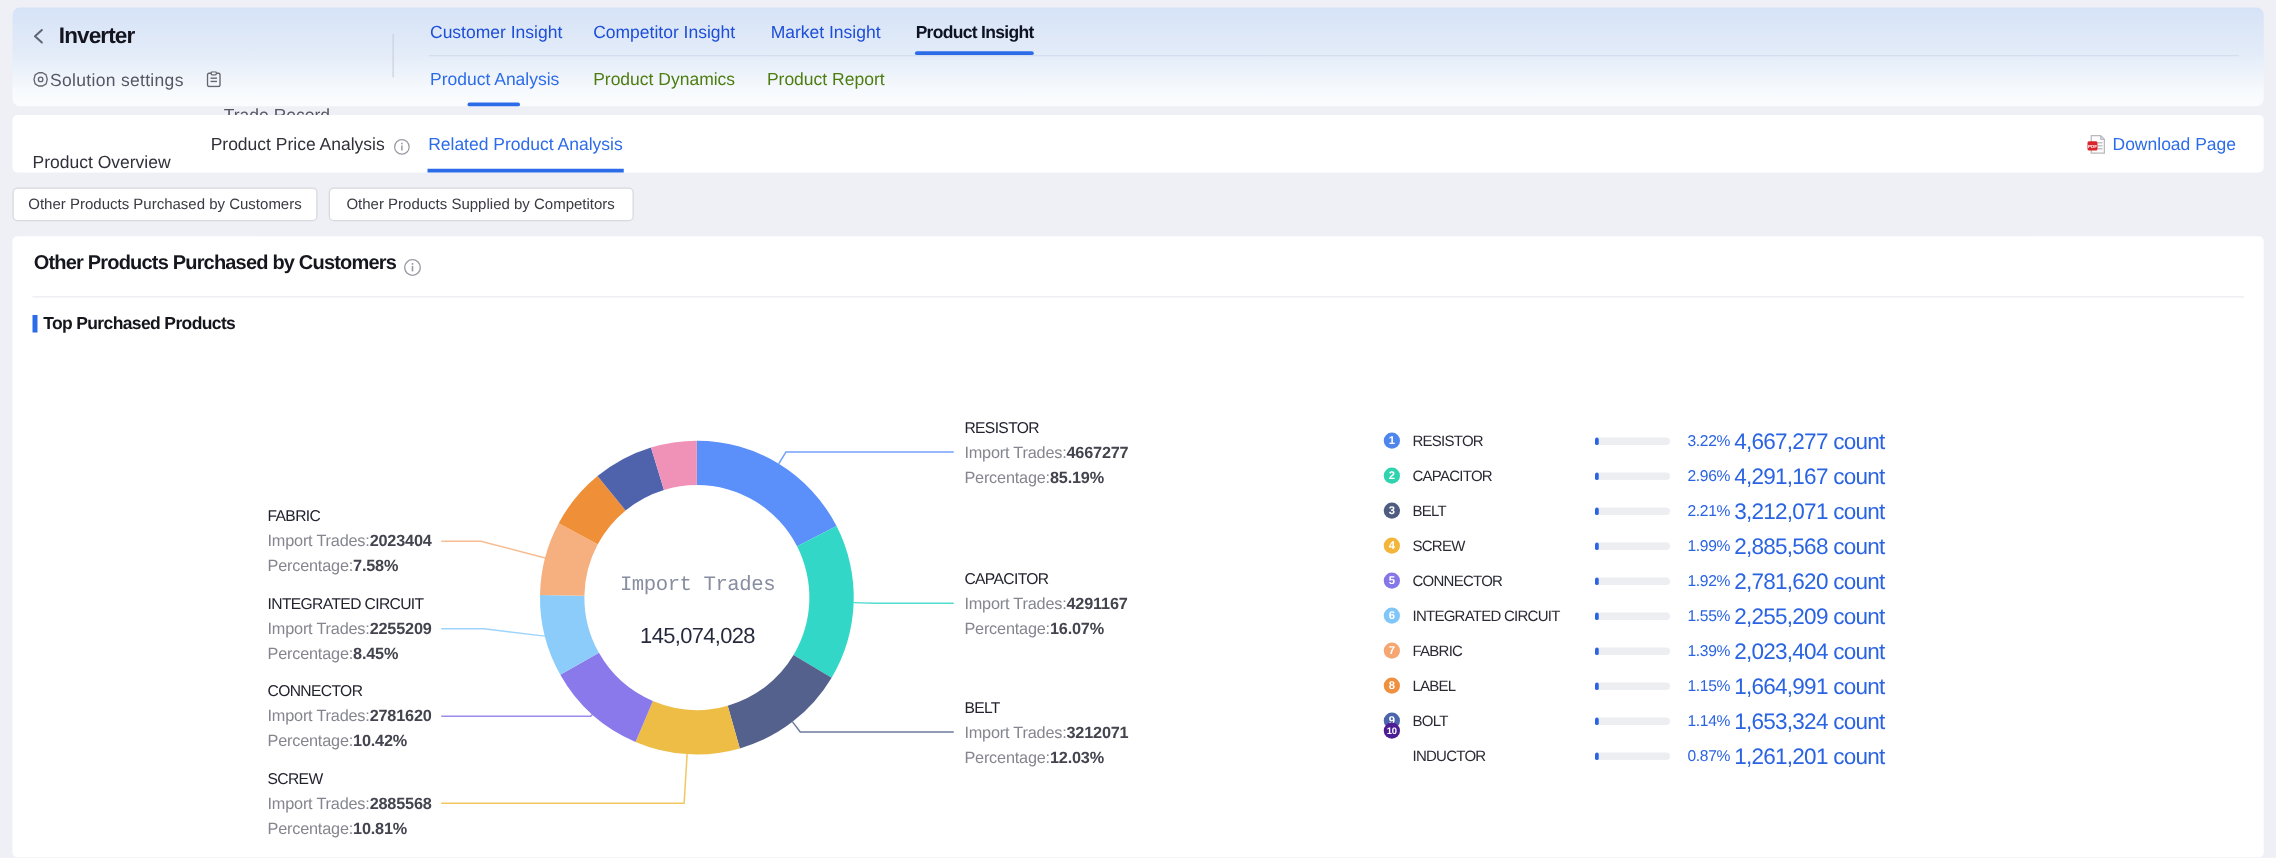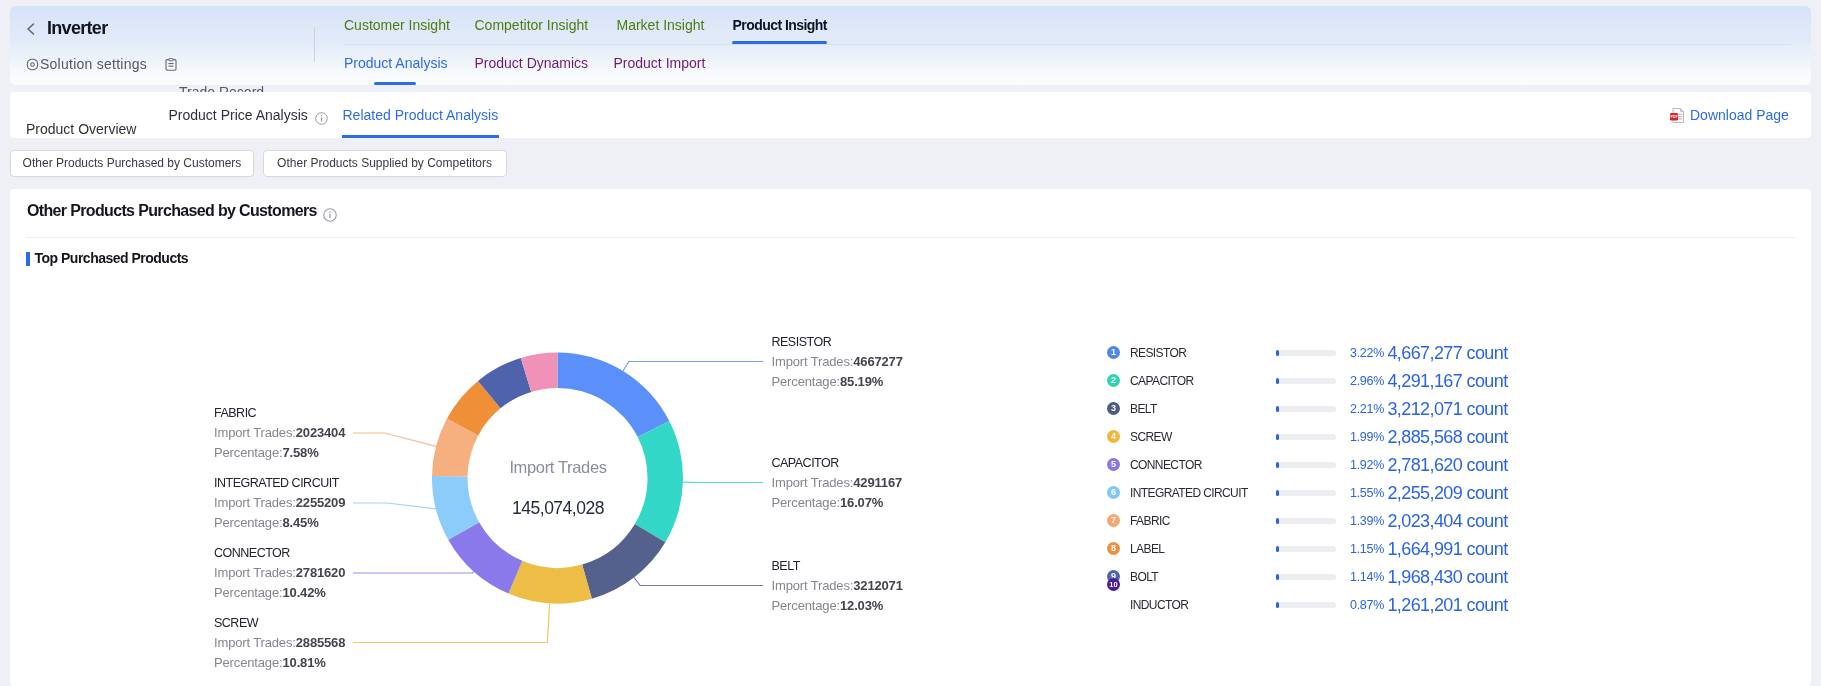--- a/index.html
+++ b/index.html
@@ -1,20 +1,20 @@
 <!DOCTYPE html>
 <html><head><meta charset="utf-8">
 <style>
   * { margin:0; padding:0; box-sizing:border-box; }
   html,body { width:1821px; height:686px; background:#eef0f5;
     font-family:"Liberation Sans", sans-serif; position:relative; overflow:hidden; }
   .abs { position:absolute; }
   .card { position:absolute; background:#fff; border-radius:4px; }
-  .nav1 { position:absolute; top:17px; font-size:14px; color:#4d7c0f; white-space:nowrap; }
-  .nav2 { position:absolute; top:55px; font-size:14px; color:#701a75; white-space:nowrap; }
+  .nav1 { position:absolute; top:17px; font-size:14px; color:#1d4ed8; white-space:nowrap; }
+  .nav2 { position:absolute; top:55px; font-size:14px; color:#4d7c0f; white-space:nowrap; }
   .tab { position:absolute; top:106.5px; font-size:14px; color:#30303a; white-space:nowrap; }
   .chip { position:absolute; top:150px; height:26.5px; background:#fff; border:1px solid #d8d8dd;
     border-radius:4px; font-size:12px; color:#3a3a44; text-align:center; line-height:25px; }
   .dlab { position:absolute; font-size:13px; letter-spacing:-0.15px; line-height:20px; white-space:nowrap; }
   .dname { color:#23232f; font-size:12.5px; letter-spacing:-0.5px; }
   .dgray { color:#85858f; }
   .dgray b { color:#44444f; font-weight:700; }
   .badge { position:absolute; width:13px; height:13px; border-radius:50%; color:#fff;
     font-weight:700; text-align:center; line-height:13.5px; }
   .lname { position:absolute; font-size:12px; letter-spacing:-0.6px; color:#2a2a34; line-height:20px; white-space:nowrap; }
@@ -49,21 +49,21 @@
 <div class="abs" style="left:314px;top:27px;width:1px;height:35px;background:#ccd2de;"></div>
 
 <div class="nav1" style="left:344px;">Customer Insight</div>
 <div class="nav1" style="left:474.5px;">Competitor Insight</div>
 <div class="nav1" style="left:616.5px;">Market Insight</div>
 <div class="nav1" style="left:732.5px;font-weight:700;letter-spacing:-0.55px;color:#0e1324;">Product Insight</div>
 <div class="abs" style="left:343px;top:44px;width:1448px;height:1px;background:rgba(125,145,185,0.16);"></div>
 <div class="abs" style="left:731.5px;top:41px;width:95px;height:3px;background:#2d6ce9;border-radius:2px;"></div>
 <div class="nav2" style="left:344px;color:#2d6ce9;">Product Analysis</div>
 <div class="nav2" style="left:474.5px;">Product Dynamics</div>
-<div class="nav2" style="left:613.5px;">Product Import</div>
+<div class="nav2" style="left:613.5px;">Product Report</div>
 <div class="abs" style="left:374px;top:82px;width:42px;height:3px;background:#2d6ce9;border-radius:2px;"></div>
 
 <div class="card" style="left:10px;top:92px;width:1801px;height:46px;"></div>
 <div class="tab" style="left:26px;margin-top:14px;">Product Overview</div>
 <div class="tab" style="left:168.5px;">Product Price Analysis</div>
 <div class="abs" style="left:314.5px;top:109px;"><svg width="13" height="13" viewBox="0 0 13 13" style="vertical-align:middle">
       <circle cx="6.5" cy="6.5" r="5.8" fill="none" stroke="#9a9aa4" stroke-width="1"></circle>
       <rect x="5.9" y="5.4" width="1.2" height="4" fill="#9a9aa4"></rect>
       <rect x="5.9" y="3.2" width="1.2" height="1.3" fill="#9a9aa4"></rect>
     </svg></div>
@@ -107,21 +107,21 @@
     <path d="M665.31 542.24 A125.5 125.5 0 0 1 591.89 598.70 L582.16 564.56 A90.0 90.0 0 0 0 634.82 524.07 Z" fill="#53618c"></path>
     <path d="M591.89 598.70 A125.5 125.5 0 0 1 508.43 593.51 L522.31 560.84 A90.0 90.0 0 0 0 582.16 564.56 Z" fill="#edbd45"></path>
     <path d="M508.43 593.51 A125.5 125.5 0 0 1 448.24 539.74 L479.14 522.28 A90.0 90.0 0 0 0 522.31 560.84 Z" fill="#8979ea"></path>
     <path d="M448.24 539.74 A125.5 125.5 0 0 1 432.02 475.91 L467.51 476.50 A90.0 90.0 0 0 0 479.14 522.28 Z" fill="#8cccfa"></path>
     <path d="M432.02 475.91 A125.5 125.5 0 0 1 446.94 418.61 L478.21 435.41 A90.0 90.0 0 0 0 467.51 476.50 Z" fill="#f6b07f"></path>
     <path d="M446.94 418.61 A125.5 125.5 0 0 1 478.00 380.89 L500.49 408.36 A90.0 90.0 0 0 0 478.21 435.41 Z" fill="#ef9038"></path>
     <path d="M478.00 380.89 A125.5 125.5 0 0 1 520.79 357.99 L531.18 391.94 A90.0 90.0 0 0 0 500.49 408.36 Z" fill="#4f63ad"></path>
     <path d="M520.79 357.99 A125.5 125.5 0 0 1 557.50 352.50 L557.50 388.00 A90.0 90.0 0 0 0 531.18 391.94 Z" fill="#f092b7"></path>
   </svg>
 
-<div class="abs" style="left:458px;top:457.5px;width:200px;text-align:center;font-size:16.5px;letter-spacing:-0.35px;color:#888ea1;">Import Trades</div>
+<div class="abs" style="left:458px;top:457.5px;width:200px;text-align:center;font-size:16.5px;letter-spacing:-0.35px;color:#888ea1;font-family:Liberation Mono, monospace;">Import Trades</div>
 <div class="abs" style="left:438px;top:498px;width:240px;text-align:center;font-size:17.5px;letter-spacing:-0.5px;color:#252a3c;">145,074,028</div>
 
 <div class="dlab" style="left:771.5px;top:331.5px">
     <div class="dname">RESISTOR</div>
     <div class="dgray">Import Trades:<b>4667277</b></div>
     <div class="dgray">Percentage:<b>85.19%</b></div>
   </div>
 <div class="dlab" style="left:771.5px;top:452.5px">
     <div class="dname">CAPACITOR</div>
     <div class="dgray">Import Trades:<b>4291167</b></div>
@@ -207,20 +207,20 @@
     <i></i>
   </div>
 <div class="lpct" style="top:538.7px">1.15%</div>
 <div class="lcnt" style="top:538.7px">1,664,991 count</div>
 <div class="badge" style="left:1107px;top:570.2px;background:#4c64ab;font-size:9px">9</div>
 <div class="lname" style="left:1130px;top:566.7px">BOLT</div>
 <div class="ltrack" style="left:1276px;top:573.7px">
     <i></i>
   </div>
 <div class="lpct" style="top:566.7px">1.14%</div>
-<div class="lcnt" style="top:566.7px">1,968,430 count</div>
+<div class="lcnt" style="top:566.7px">1,653,324 count</div>
 <div class="badge" style="left:1107px;top:578px;background:#4c1d95;font-size:7.5px">10</div>
 <div class="lname" style="left:1130px;top:594.7px">INDUCTOR</div>
 <div class="ltrack" style="left:1276px;top:601.7px">
     <i></i>
   </div>
 <div class="lpct" style="top:594.7px">0.87%</div>
 <div class="lcnt" style="top:594.7px">1,261,201 count</div>
 
 </body></html>

